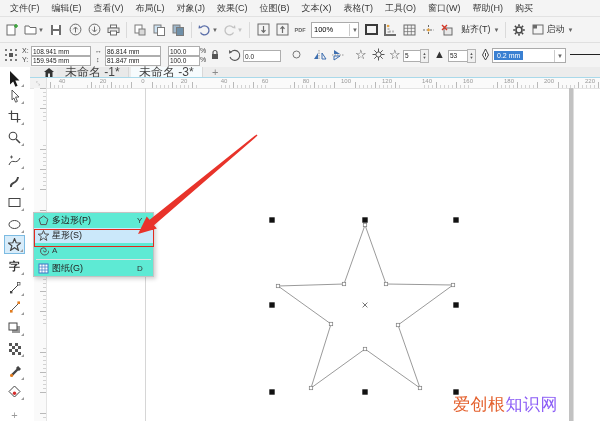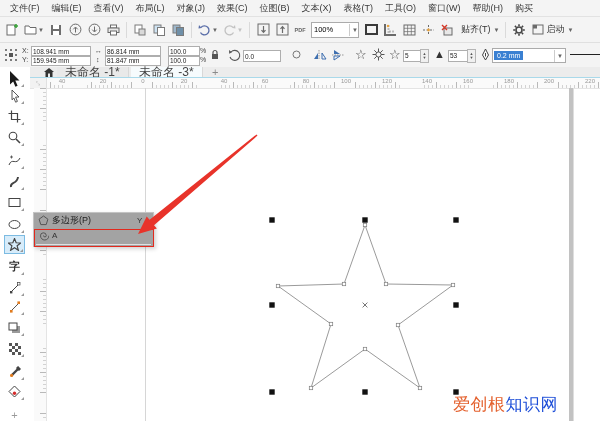--- a/index.html
+++ b/index.html
@@ -51,39 +51,39 @@
     background-size:6px 100%,3px 100%;background-position:right top,right top;background-repeat:no-repeat;}
   #ruler-origin{left:30px;top:78px;width:16px;height:10px;background:#f2f2f2;border-right:1px solid #e0e0e0;font-size:5px;color:#aaa;display:flex;align-items:center;justify-content:center;}
 
   
   #toolbox{left:0;top:67px;width:30px;height:354px;background:#fff;}
   .cell{position:absolute;left:4px;width:21px;height:19px;display:flex;align-items:center;justify-content:center;}
   .fo{position:absolute;right:1px;bottom:1px;width:0;height:0;border-left:3px solid transparent;border-bottom:3px solid #9a9a9a;}
   .cell.active{background:#d7ecfa;border:1px solid #7cbbe2;box-sizing:border-box;}
 
   
-  #flyout{left:33px;top:212px;width:119px;background:#a3a3a3;border:1px solid #c3c3c3;
+  #flyout{left:33px;top:212px;width:119px;background:#5eead4;border:1px solid #c3c3c3;
           box-shadow:2px 2px 4px rgba(0,0,0,.18);z-index:40;font-size:9px;}
   .fm-row{display:flex;align-items:center;height:15px;position:relative;}
   .fm-ico{width:18px;display:flex;align-items:center;justify-content:center;flex:0 0 auto;}
   .fm-lbl{flex:1;color:#222;white-space:nowrap;}
   .fm-sc{width:16px;color:#333;font-size:8px;}
   .fm-row.sel{background:#cbe8fa;}
   .fm-sep{height:1px;background:#e0e0e0;margin:1px 2px;}
   #red-box{left:33.5px;top:228.5px;width:118px;height:16px;border:1.6px solid #e2291d;z-index:60;}
 
   
   #page-left-edge{left:145px;top:88px;width:1px;height:333px;background:#d6d6d6;}
   #page-right-edge{left:569px;top:88px;width:4px;height:333px;background:#c2c2c2;border-right:1px solid #dedede;}
   #overlay-svg{left:0;top:0;z-index:10;pointer-events:none;}
   #arrow-svg{left:0;top:0;z-index:70;pointer-events:none;}
 
   #watermark{left:453px;top:393px;font-size:17px;z-index:20;letter-spacing:.5px;white-space:nowrap;}
   #watermark .wm-a{color:#e4612e;}
-  #watermark .wm-b{color:#1d4ed8;}
+  #watermark .wm-b{color:#8b5cf6;}
 
   svg{display:block;}
 </style>
 </head>
 <body>
 
 <div id="menubar" class="abs">
   <span class="menu-item">文件(F)</span>
   <span class="menu-item">编辑(E)</span>
   <span class="menu-item">查看(V)</span>
@@ -536,29 +536,48 @@
 <div id="flyout" class="abs">
   <div class="fm-row">
     <span class="fm-ico">
       <svg width="11" height="11" viewBox="0 0 11 11">
           <polygon points="5.5,1 9.9,4.2 8.2,9.6 2.8,9.6 1.1,4.2" fill="none" stroke="#555"></polygon>
         </svg>
     </span>
     <span class="fm-lbl">多边形(P)</span>
     <span class="fm-sc">Y</span>
   </div>
+  <div class="fm-row sel">
+    <span class="fm-ico">
+      <svg width="11" height="11" viewBox="0 0 11 11">
+          <path d="M5.5,0.5 L6.9,4 L10.8,4.2 L7.7,6.6 L8.8,10.4 L5.5,8.2 L2.2,10.4 L3.3,6.6 L0.2,4.2 L4.1,4 Z" fill="none" stroke="#555"></path>
+        </svg>
+    </span>
+    <span class="fm-lbl">星形(S)</span>
+    <span class="fm-sc"></span>
+  </div>
   <div class="fm-row">
     <span class="fm-ico">
       <svg width="11" height="11" viewBox="0 0 11 11">
           <path d="M5.5,5.5 a1.4,1.4 0 0 0 2.8,0 a2.9,2.9 0 1 0 -5.8,0.4 a4.2,4.2 0 0 0 8.4,-0.2" fill="none" stroke="#555"></path>
         </svg>
     </span>
     <span class="fm-sc">A</span>
   </div>
   <div class="fm-sep"></div>
+  <div class="fm-row">
+    <span class="fm-ico">
+      <svg width="11" height="11" viewBox="0 0 11 11">
+          <rect x="1" y="1" width="9" height="9" fill="#fff" stroke="#3a76c4"></rect>
+          <path d="M1,4 h9 M1,7 h9 M4,1 v9 M7,1 v9" stroke="#3a76c4" stroke-width=".7"></path>
+        </svg>
+    </span>
+    <span class="fm-lbl">图纸(G)</span>
+    <span class="fm-sc">D</span>
+  </div>
 </div>
 
 <div id="red-box" class="abs"></div>
 
 <svg id="arrow-svg" class="abs" width="600" height="421" viewBox="0 0 600 421">
   <polygon points="256.5,134.4 257.5,135.6 154,225.2 156.9,228.6 138,234 146.7,216.4 149.6,219.8" fill="#e8332a"></polygon>
 </svg>
 
 <div id="watermark" class="abs">
   <span class="wm-a">爱创根</span><span class="wm-b">知识网</span>

